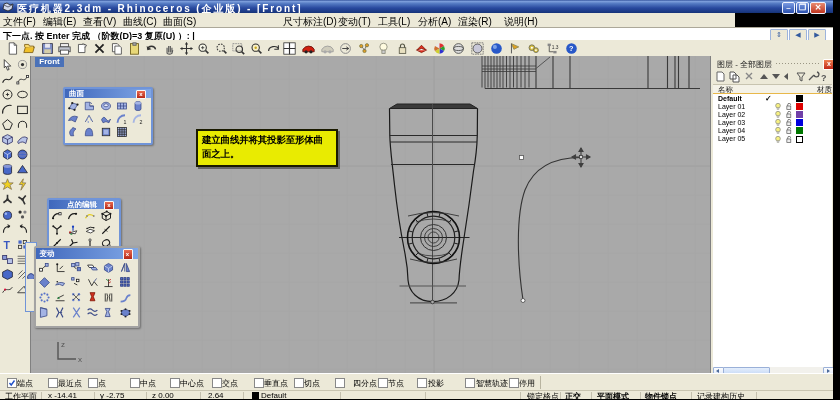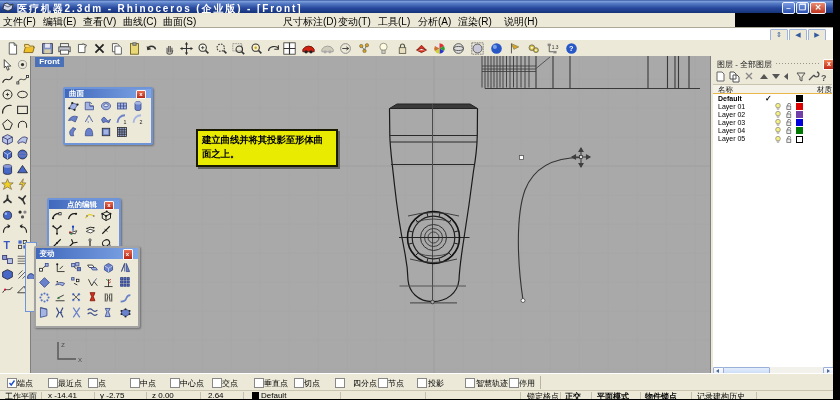--- a/index.html
+++ b/index.html
@@ -26,20 +26,21 @@
 <div class="abs" style="left:203px;top:2px;font-size:10px;color:#000;margin-top:11px;">实体(O)</div>
 <div class="abs" style="left:243px;top:2px;font-size:10px;color:#000;margin-top:32px;">网格(M)</div>
 <div class="abs" style="left:283px;top:2px;font-size:10px;color:#000;">尺寸标注(D)</div>
 <div class="abs" style="left:338px;top:2px;font-size:10px;color:#000;">变动(T)</div>
 <div class="abs" style="left:378px;top:2px;font-size:10px;color:#000;">工具(L)</div>
 <div class="abs" style="left:418px;top:2px;font-size:10px;color:#000;">分析(A)</div>
 <div class="abs" style="left:458px;top:2px;font-size:10px;color:#000;">渲染(R)</div>
 <div class="abs" style="left:498px;top:2px;font-size:10px;color:#000;margin-left:6px;">说明(H)</div>
 </div>
 <div class="abs" style="left:0;top:27px;width:833px;height:12px;background:#fff;border-top:1px solid #aca899;border-bottom:1px solid #aca899;">
+<div class="abs" style="left:3px;top:1.5px;font-size:9px;font-weight:bold;color:#000;white-space:nowrap;">下一点. 按 Enter 完成 （阶数(D)=3 复原(U) ）: |</div>
 <div class="abs" style="left:770px;top:1px;width:16px;height:10px;background:#ece9d8;border:1px solid #9db4dc;border-radius:1px;font-size:7px;color:#335a9e;text-align:center;line-height:10px;">⇕</div>
 <div class="abs" style="left:789px;top:1px;width:16px;height:10px;background:#ece9d8;border:1px solid #9db4dc;border-radius:1px;font-size:7px;color:#335a9e;text-align:center;line-height:10px;">◀</div>
 <div class="abs" style="left:808px;top:1px;width:16px;height:10px;background:#ece9d8;border:1px solid #9db4dc;border-radius:1px;font-size:7px;color:#335a9e;text-align:center;line-height:10px;">▶</div>
 </div>
 <div class="abs" style="left:0;top:40px;width:833px;height:16px;background:#ece9d8;border-bottom:1px solid #999;">
 <svg class="abs" style="left:6px;top:1.5px" width="13" height="13" viewBox="0 0 16 16">
       <path d="M4 1 h6 l3 3 v11 h-9 z" fill="#fff" stroke="#444" stroke-width="1"></path>
       <path d="M10 1 v3 h3" fill="none" stroke="#444"></path>
     </svg>
 <svg class="abs" style="left:23.4px;top:1.5px" width="13" height="13" viewBox="0 0 16 16">

